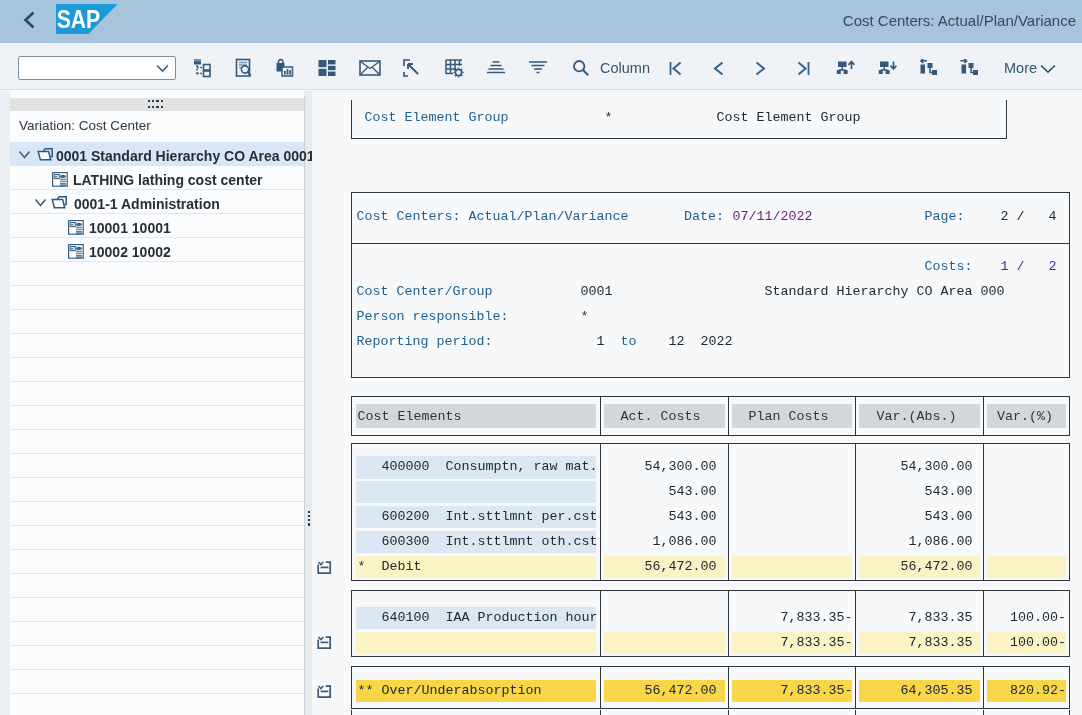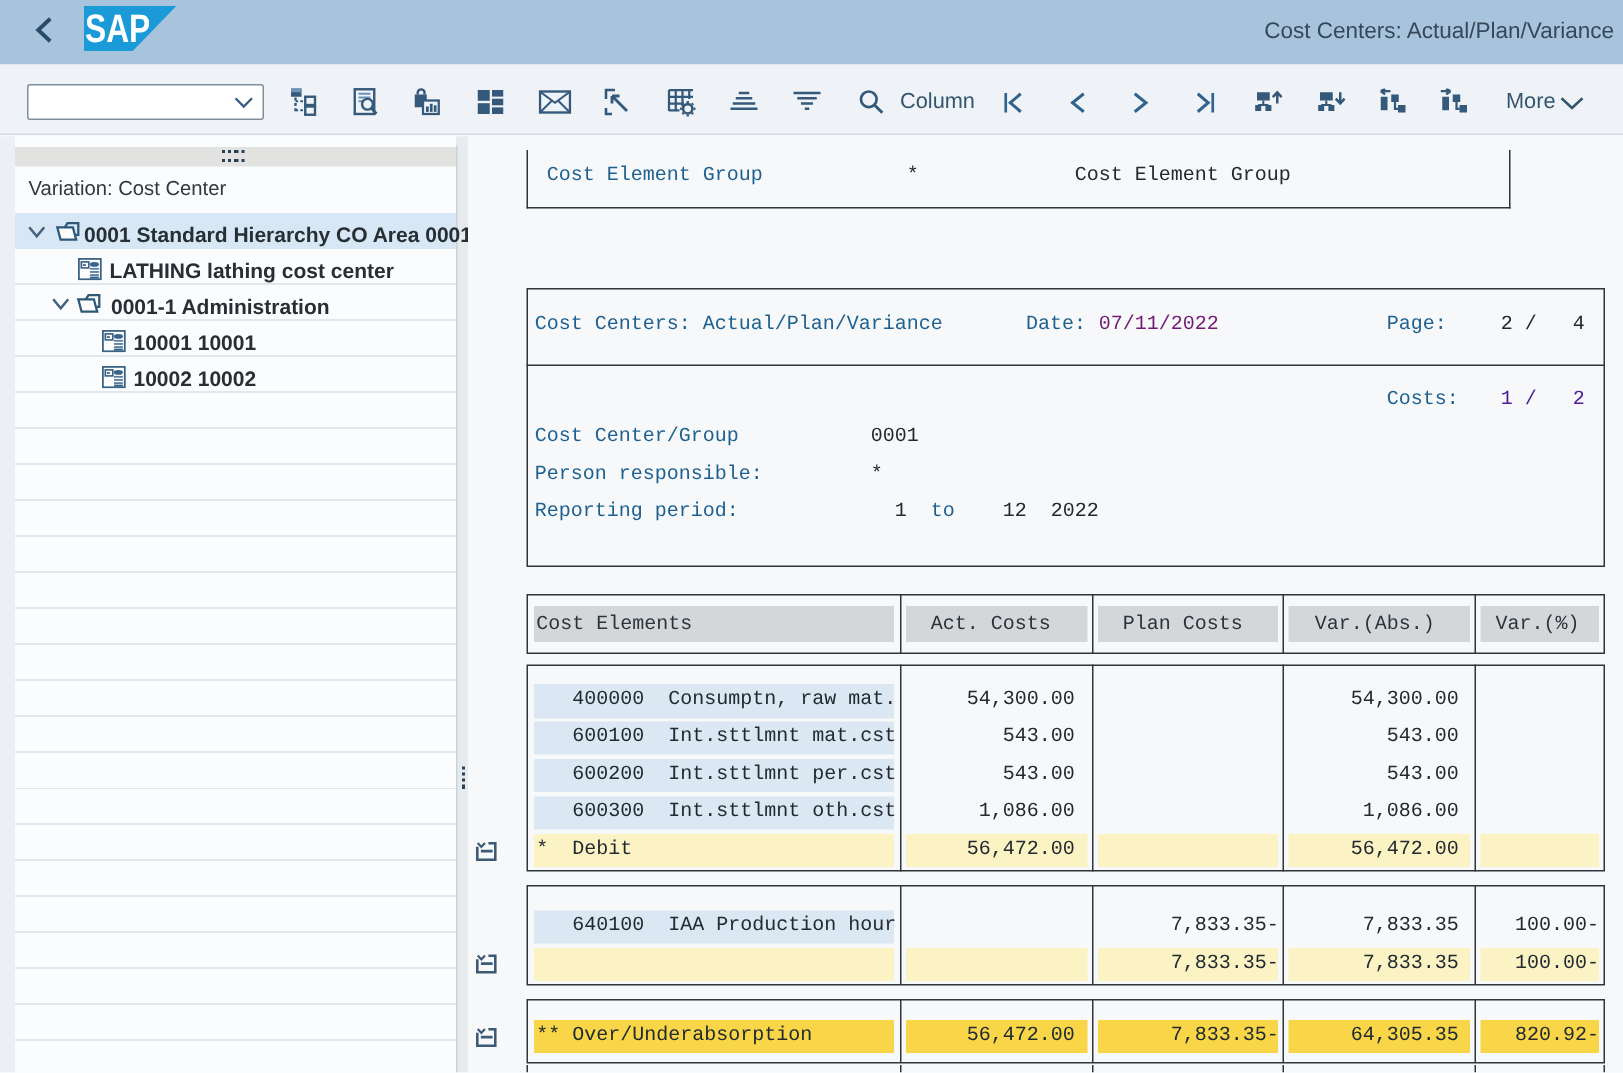--- a/index.html
+++ b/index.html
@@ -293,34 +293,34 @@
 <div class="m" style="left:716.5px;top:110px;color:#212a30">Cost Element Group</div>
 <div class="m" style="left:356.5px;top:209px;color:#1e6191">Cost Centers: Actual/Plan/Variance</div>
 <div class="m" style="left:684.0px;top:209px;color:#1e6191">Date:</div>
 <div class="m" style="left:732.5px;top:209px;color:#701a75">07/11/2022</div>
 <div class="m" style="left:924.5px;top:209px;color:#1e6191">Page:</div>
 <div class="m" style="left:1000.5px;top:209px;color:#212a30">2 /   4</div>
 <div class="m" style="left:924.5px;top:259px;color:#1e6191">Costs:</div>
 <div class="m" style="left:1000.5px;top:259px;color:#4c1d95">1 /   2</div>
 <div class="m" style="left:356.5px;top:284px;color:#1e6191">Cost Center/Group</div>
 <div class="m" style="left:580.5px;top:284px;color:#212a30">0001</div>
+<div class="m" style="left:764.5px;top:284px;color:#212a30">Standard Hierarchy CO Area 000</div>
 <div class="m" style="left:356.5px;top:309px;color:#1e6191">Person responsible:</div>
 <div class="m" style="left:580.5px;top:309px;color:#212a30">*</div>
 <div class="m" style="left:356.5px;top:334px;color:#1e6191">Reporting period:</div>
 <div class="m" style="left:596.5px;top:334px;color:#212a30">1</div>
 <div class="m" style="left:620.5px;top:334px;color:#1e6191">to</div>
 <div class="m" style="left:668.5px;top:334px;color:#212a30">12</div>
 <div class="m" style="left:700.5px;top:334px;color:#212a30">2022</div>
 <div class="m" style="left:357.5px;top:409px;color:#2c343a">Cost Elements</div>
 <div class="m" style="left:620.5px;top:409px;color:#2c343a">Act. Costs</div>
 <div class="m" style="left:748.5px;top:409px;color:#2c343a">Plan Costs</div>
 <div class="m" style="left:876.5px;top:409px;color:#2c343a">Var.(Abs.)</div>
 <div class="m" style="left:997.0px;top:409px;color:#2c343a">Var.(%)</div>
 <div class="m c1" style="left:357.5px;top:459px;color:#212a30">   400000  Consumptn, raw mat.</div>
-<div class="m c1" style="left:357.5px;top:484px;color:#212a30">   600100  Int.sttlmnt mat.cst</div>
 <div class="m c1" style="left:357.5px;top:509px;color:#212a30">   600200  Int.sttlmnt per.cst</div>
 <div class="m c1" style="left:357.5px;top:534px;color:#212a30">   600300  Int.sttlmnt oth.cst</div>
 <div class="m c1" style="left:357.5px;top:559px;color:#212a30">*  Debit</div>
 <div class="m c1" style="left:357.5px;top:609.5px;color:#212a30">   640100  IAA Production hour</div>
 <div class="m c1" style="left:357.5px;top:683px;color:#212a30">** Over/Underabsorption</div>
 <div class="m" style="left:644.5px;top:459px;color:#212a30">54,300.00</div>
 <div class="m" style="left:668.5px;top:484px;color:#212a30">543.00</div>
 <div class="m" style="left:668.5px;top:509px;color:#212a30">543.00</div>
 <div class="m" style="left:652.5px;top:534px;color:#212a30">1,086.00</div>
 <div class="m" style="left:644.5px;top:559px;color:#212a30">56,472.00</div>

